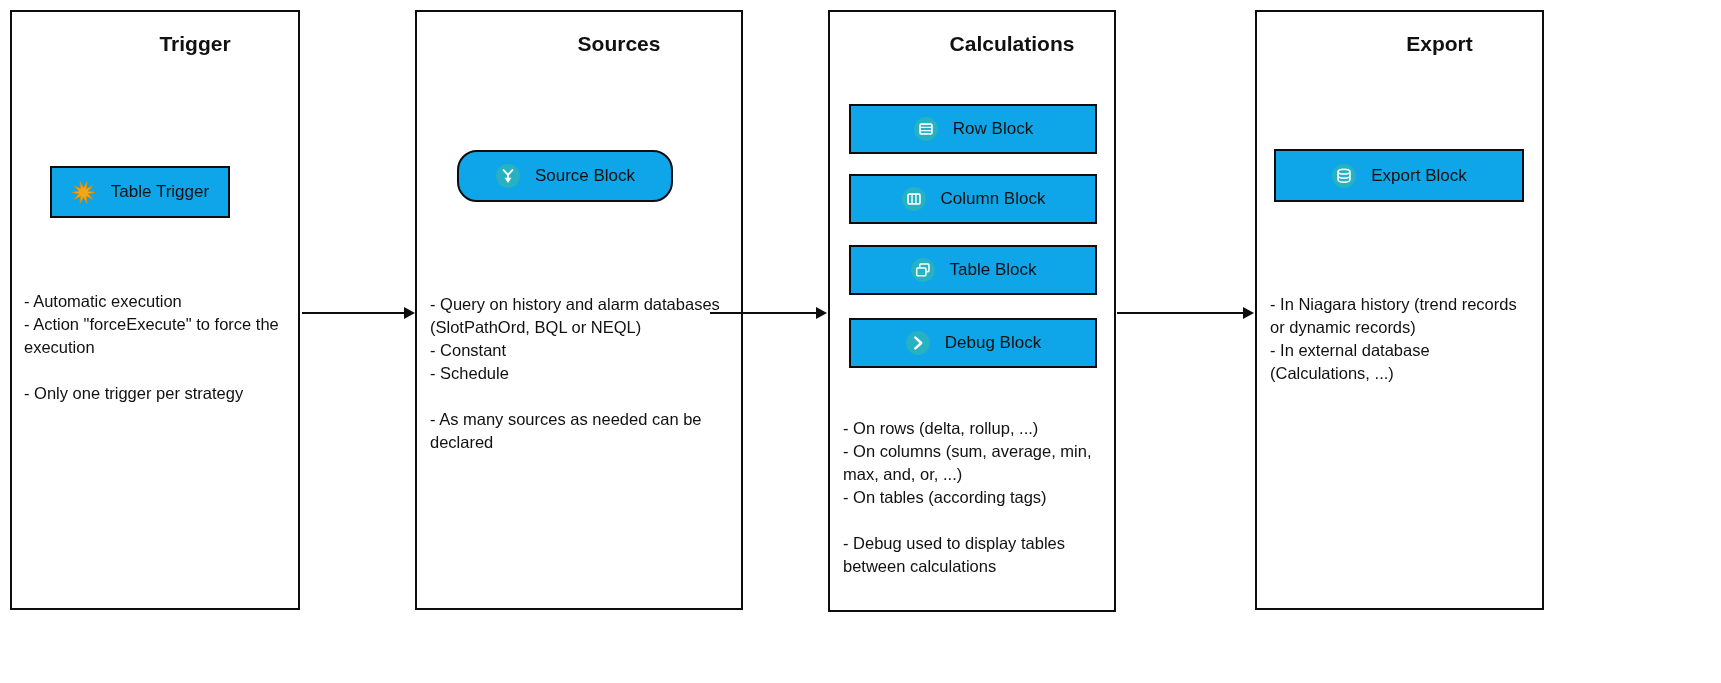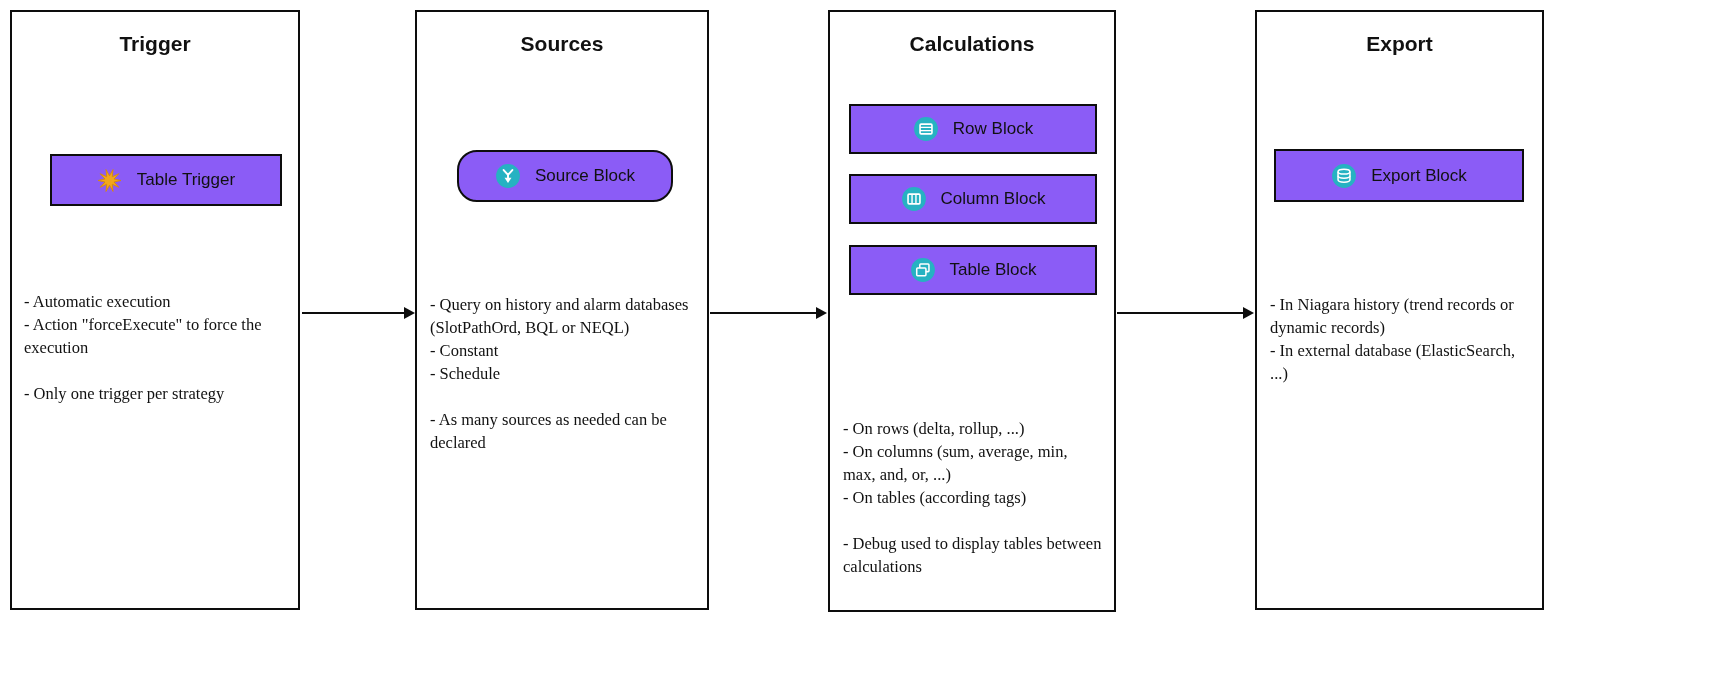--- a/index.html
+++ b/index.html
@@ -25,25 +25,26 @@
   }
   .panel-title {
     position: absolute;
     top: 20px;
     left: 0;
     width: 100%;
     text-align: center;
     font-size: 21px;
     font-weight: 700;
     margin: 0;
+    padding-left: 40px;
   }
   .block {
     position: absolute;
     border: 2px solid #0d0d0d;
-    background: #8b5cf6;
+    background: #0ea5e9;
     box-sizing: border-box;
     display: flex;
     align-items: center;
     justify-content: center;
     gap: 14px;
   }
   .block-label {
     font-size: 17px;
     white-space: nowrap;
   }
@@ -53,21 +54,20 @@
     justify-content: center;
     width: 26px;
     height: 26px;
     flex: 0 0 auto;
   }
   .notes {
     position: absolute;
     font-size: 16.5px;
     line-height: 23px;
     white-space: pre-line;
-    font-family: Liberation Serif, serif;
   }
   .arrow {
     position: absolute;
     height: 0;
     border-top: 2px solid #0d0d0d;
   }
   .arrow::after {
     content: "";
     position: absolute;
     right: -11px;
@@ -80,37 +80,37 @@
   }
   svg { display: block; }
 </style>
 </head>
 <body>
 
 <div class="canvas">
 
   <div class="panel" style="left:10px; width:290px; height:600px;">
     <h2 class="panel-title">Trigger</h2>
-    <div class="block" style="left:38px; top:142px; width:232px; height:52px;">
+    <div class="block" style="left:38px; top:154px; width:180px; height:52px;">
       <span class="icon">
         <svg width="25" height="25" viewBox="0 0 24 24">
           <polygon points="23,12 16.3,13.4 20.9,18.5 14.7,15.6 15.4,22.5 12,16.5 8.6,22.5 9.3,15.6 3.1,18.5 7.7,13.4 1,12 7.7,10.6 3.1,5.5 9.3,8.4 8.6,1.5 12,7.5 15.4,1.5 14.7,8.4 20.9,5.5 16.3,10.6" style="fill:var(--burst); stroke:#d98c00; stroke-width:0.8;"></polygon>
         </svg>
       </span>
       <span class="block-label">Table Trigger</span>
     </div>
     <div class="notes" style="left:12px; right:8px; top:278px;">- Automatic execution
 - Action "forceExecute" to force the execution
 
 - Only one trigger per strategy</div>
   </div>
 
   <div class="arrow" style="left:302px; top:312px; width:102px;"></div>
 
-  <div class="panel" style="left:415px; width:294px; height:600px;">
+  <div class="panel" style="left:415px; width:328px; height:600px;">
     <h2 class="panel-title">Sources</h2>
     <div class="block" style="left:40px; top:138px; width:216px; height:52px;border-radius:20px;">
       <span class="icon">
         <svg width="26" height="26" viewBox="0 0 24 24">
           <circle cx="12" cy="12" r="11" style="fill:var(--accent);"></circle>
           <path d="M8 6.5 L12 11 L16 6.5" fill="none" stroke="#fff" stroke-width="1.8" stroke-linecap="round" stroke-linejoin="round"></path>
           <path d="M12 11 V13.5" fill="none" stroke="#fff" stroke-width="1.8" stroke-linecap="round"></path>
           <polygon points="8.8,13.5 15.2,13.5 12,18.5" fill="#fff"></polygon>
         </svg>
       </span>
@@ -154,20 +154,29 @@
       <span class="icon">
         <svg width="26" height="26" viewBox="0 0 24 24">
           <circle cx="12" cy="12" r="11" style="fill:var(--accent);"></circle>
           <rect x="9" y="6.5" width="8.5" height="7" rx="0.8" fill="none" stroke="#fff" stroke-width="1.4"></rect>
           <rect x="6.2" y="10.2" width="8.5" height="7" rx="0.8" style="fill:var(--accent);" stroke="#fff" stroke-width="1.4"></rect>
         </svg>
       </span>
       <span class="block-label">Table Block</span>
     </div>
 
+    <div class="block" style="left:19px; top:306px; width:248px; height:50px;">
+      <span class="icon">
+        <svg width="26" height="26" viewBox="0 0 24 24">
+          <circle cx="12" cy="12" r="11" style="fill:var(--accent);"></circle>
+          <polyline points="9.5,7 15,12 9.5,17" fill="none" stroke="#fff" stroke-width="2.2" stroke-linecap="round" stroke-linejoin="round"></polyline>
+        </svg>
+      </span>
+      <span class="block-label">Debug Block</span>
+    </div>
 
     <div class="notes" style="left:13px; right:10px; top:405px;">- On rows (delta, rollup, ...)
 - On columns (sum, average, min, max, and, or, ...)
 - On tables (according tags)
 
 - Debug used to display tables between calculations</div>
   </div>
 
   <div class="arrow" style="left:1117px; top:312px; width:126px;"></div>
 
@@ -178,16 +187,16 @@
         <svg width="26" height="26" viewBox="0 0 24 24">
           <circle cx="12" cy="12" r="11" style="fill:var(--accent);"></circle>
           <ellipse cx="12" cy="8" rx="5.5" ry="2.2" fill="none" stroke="#fff" stroke-width="1.4"></ellipse>
           <path d="M6.5 8 V15.5 C6.5 16.7 9 17.7 12 17.7 C15 17.7 17.5 16.7 17.5 15.5 V8" fill="none" stroke="#fff" stroke-width="1.4"></path>
           <path d="M6.5 11.8 C6.5 13 9 14 12 14 C15 14 17.5 13 17.5 11.8" fill="none" stroke="#fff" stroke-width="1.4"></path>
         </svg>
       </span>
       <span class="block-label">Export Block</span>
     </div>
     <div class="notes" style="left:13px; right:10px; top:281px;">- In Niagara history (trend records or dynamic records)
-- In external database (ElasticSearch, ...)</div>
+- In external database (Calculations, ...)</div>
   </div>
 
 </div>
 
 </body></html>

